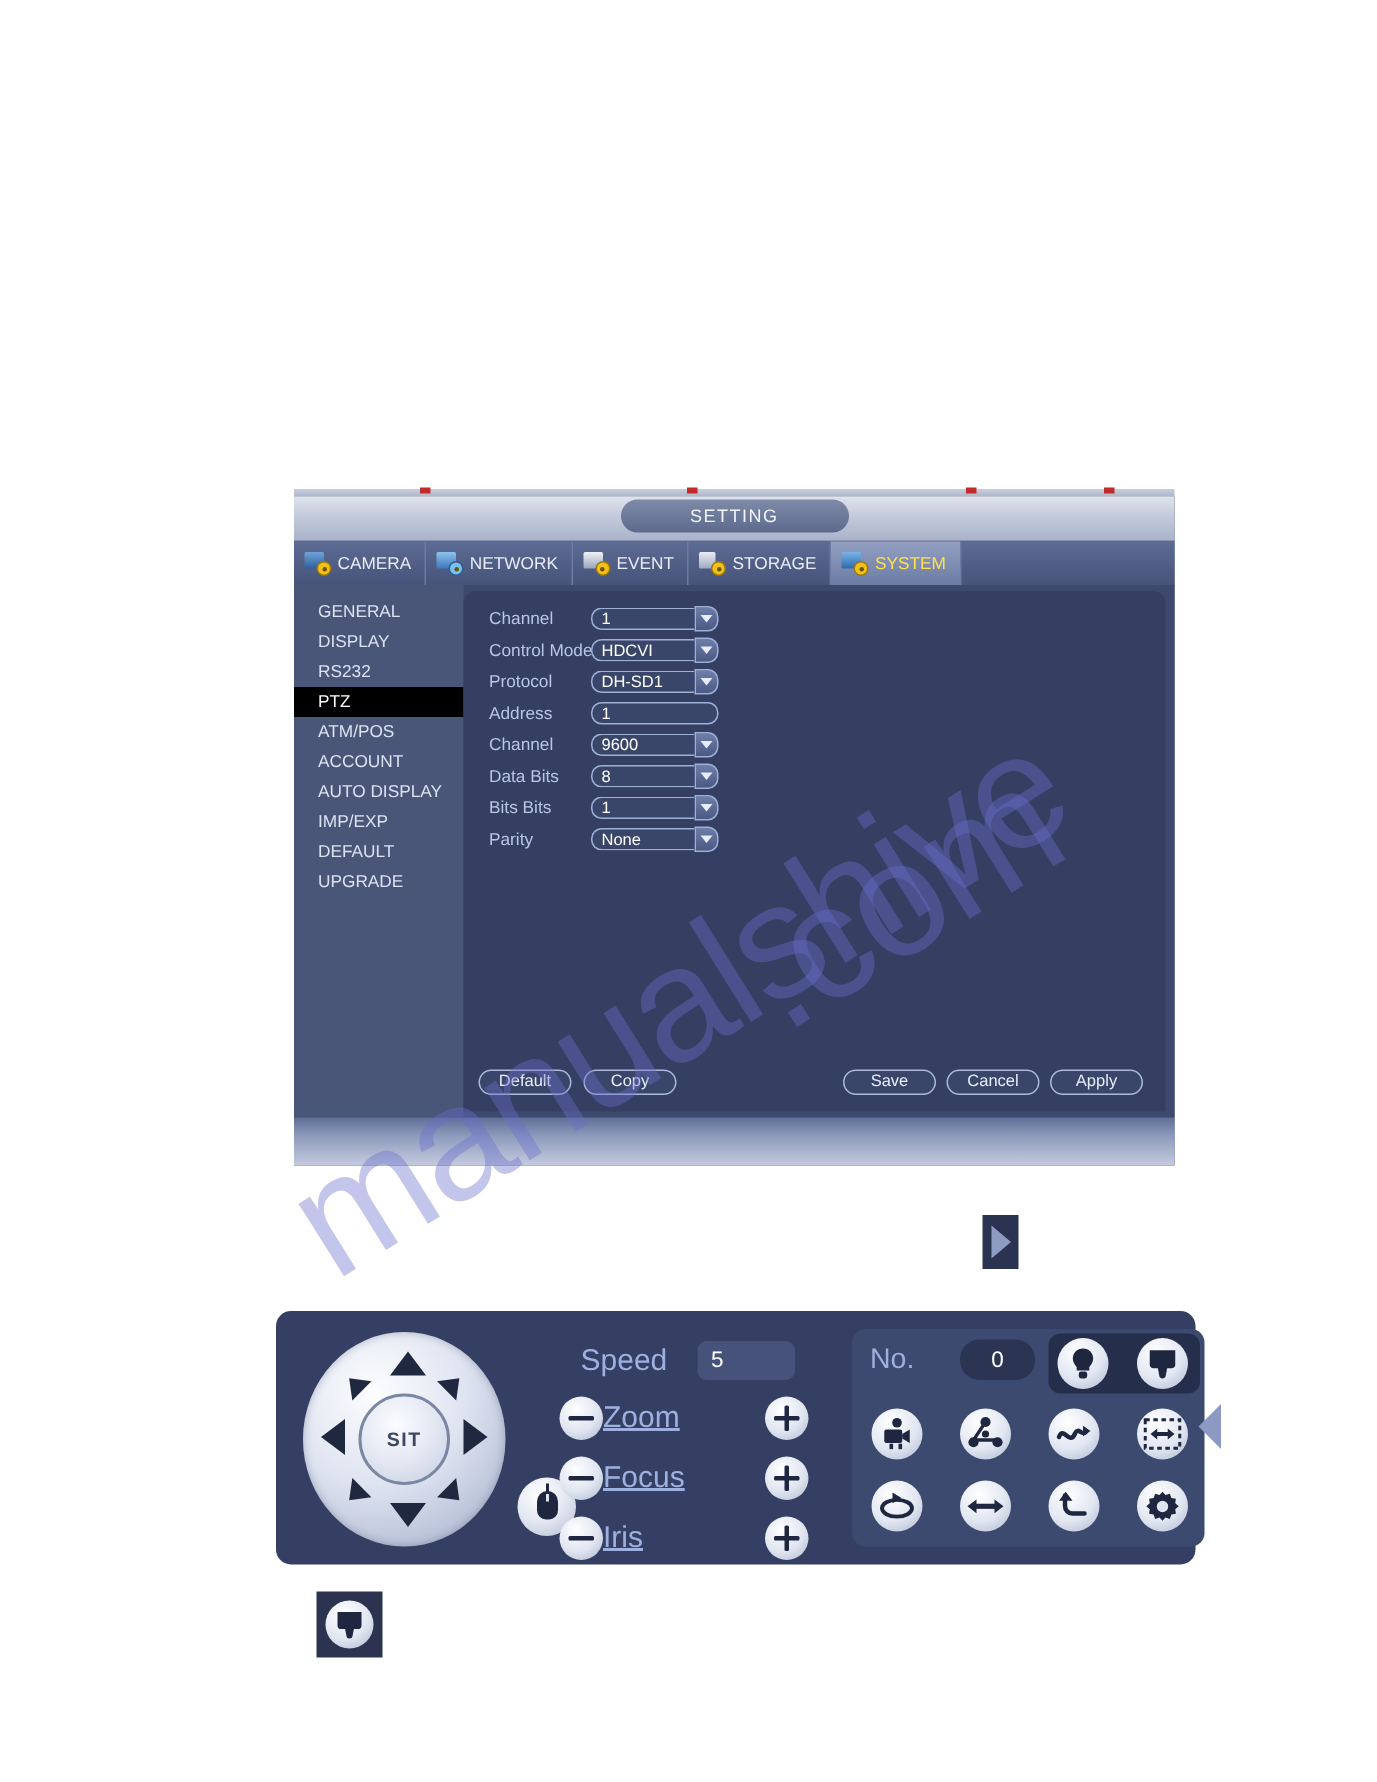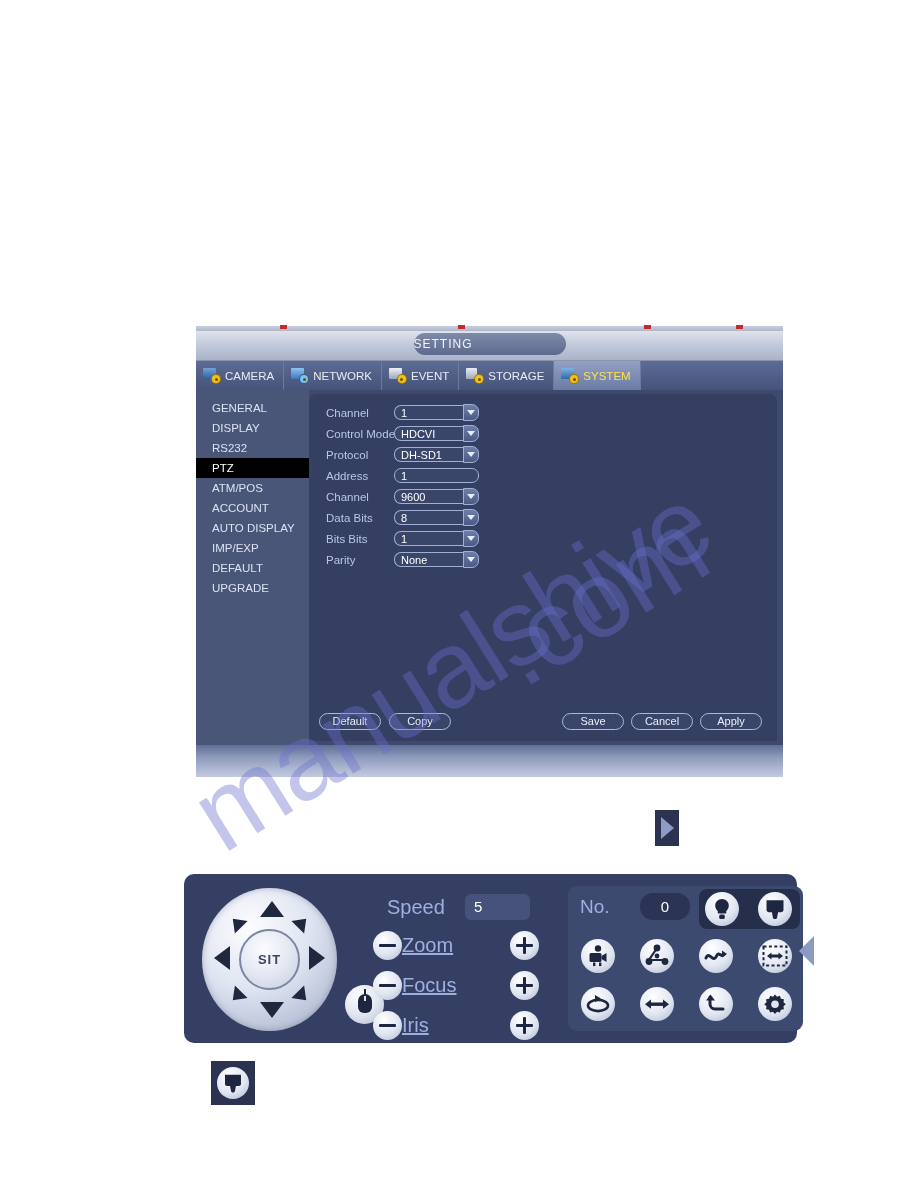--- a/index.html
+++ b/index.html
@@ -63,21 +63,21 @@
   .title-pill {
     position: absolute;
     left: 50%; transform: translateX(-50%);
     top: 2px;
     width: 152px; height: 22px;
     border-radius: 11px;
     background: linear-gradient(to bottom,#7f8aa8,#5d6a8d);
     color: #f2f4fa;
     font-size: 12px;
     line-height: 22px;
-    text-align: left;
+    text-align: center;
     letter-spacing: 1px;
   }
 
   .tabbar {
     position: absolute; left: 0; top: 30px;
     width: 587px; height: 29px;
     background: linear-gradient(to bottom,#5d6c94,#46537a);
     display: flex;
     align-items: stretch;
   }

